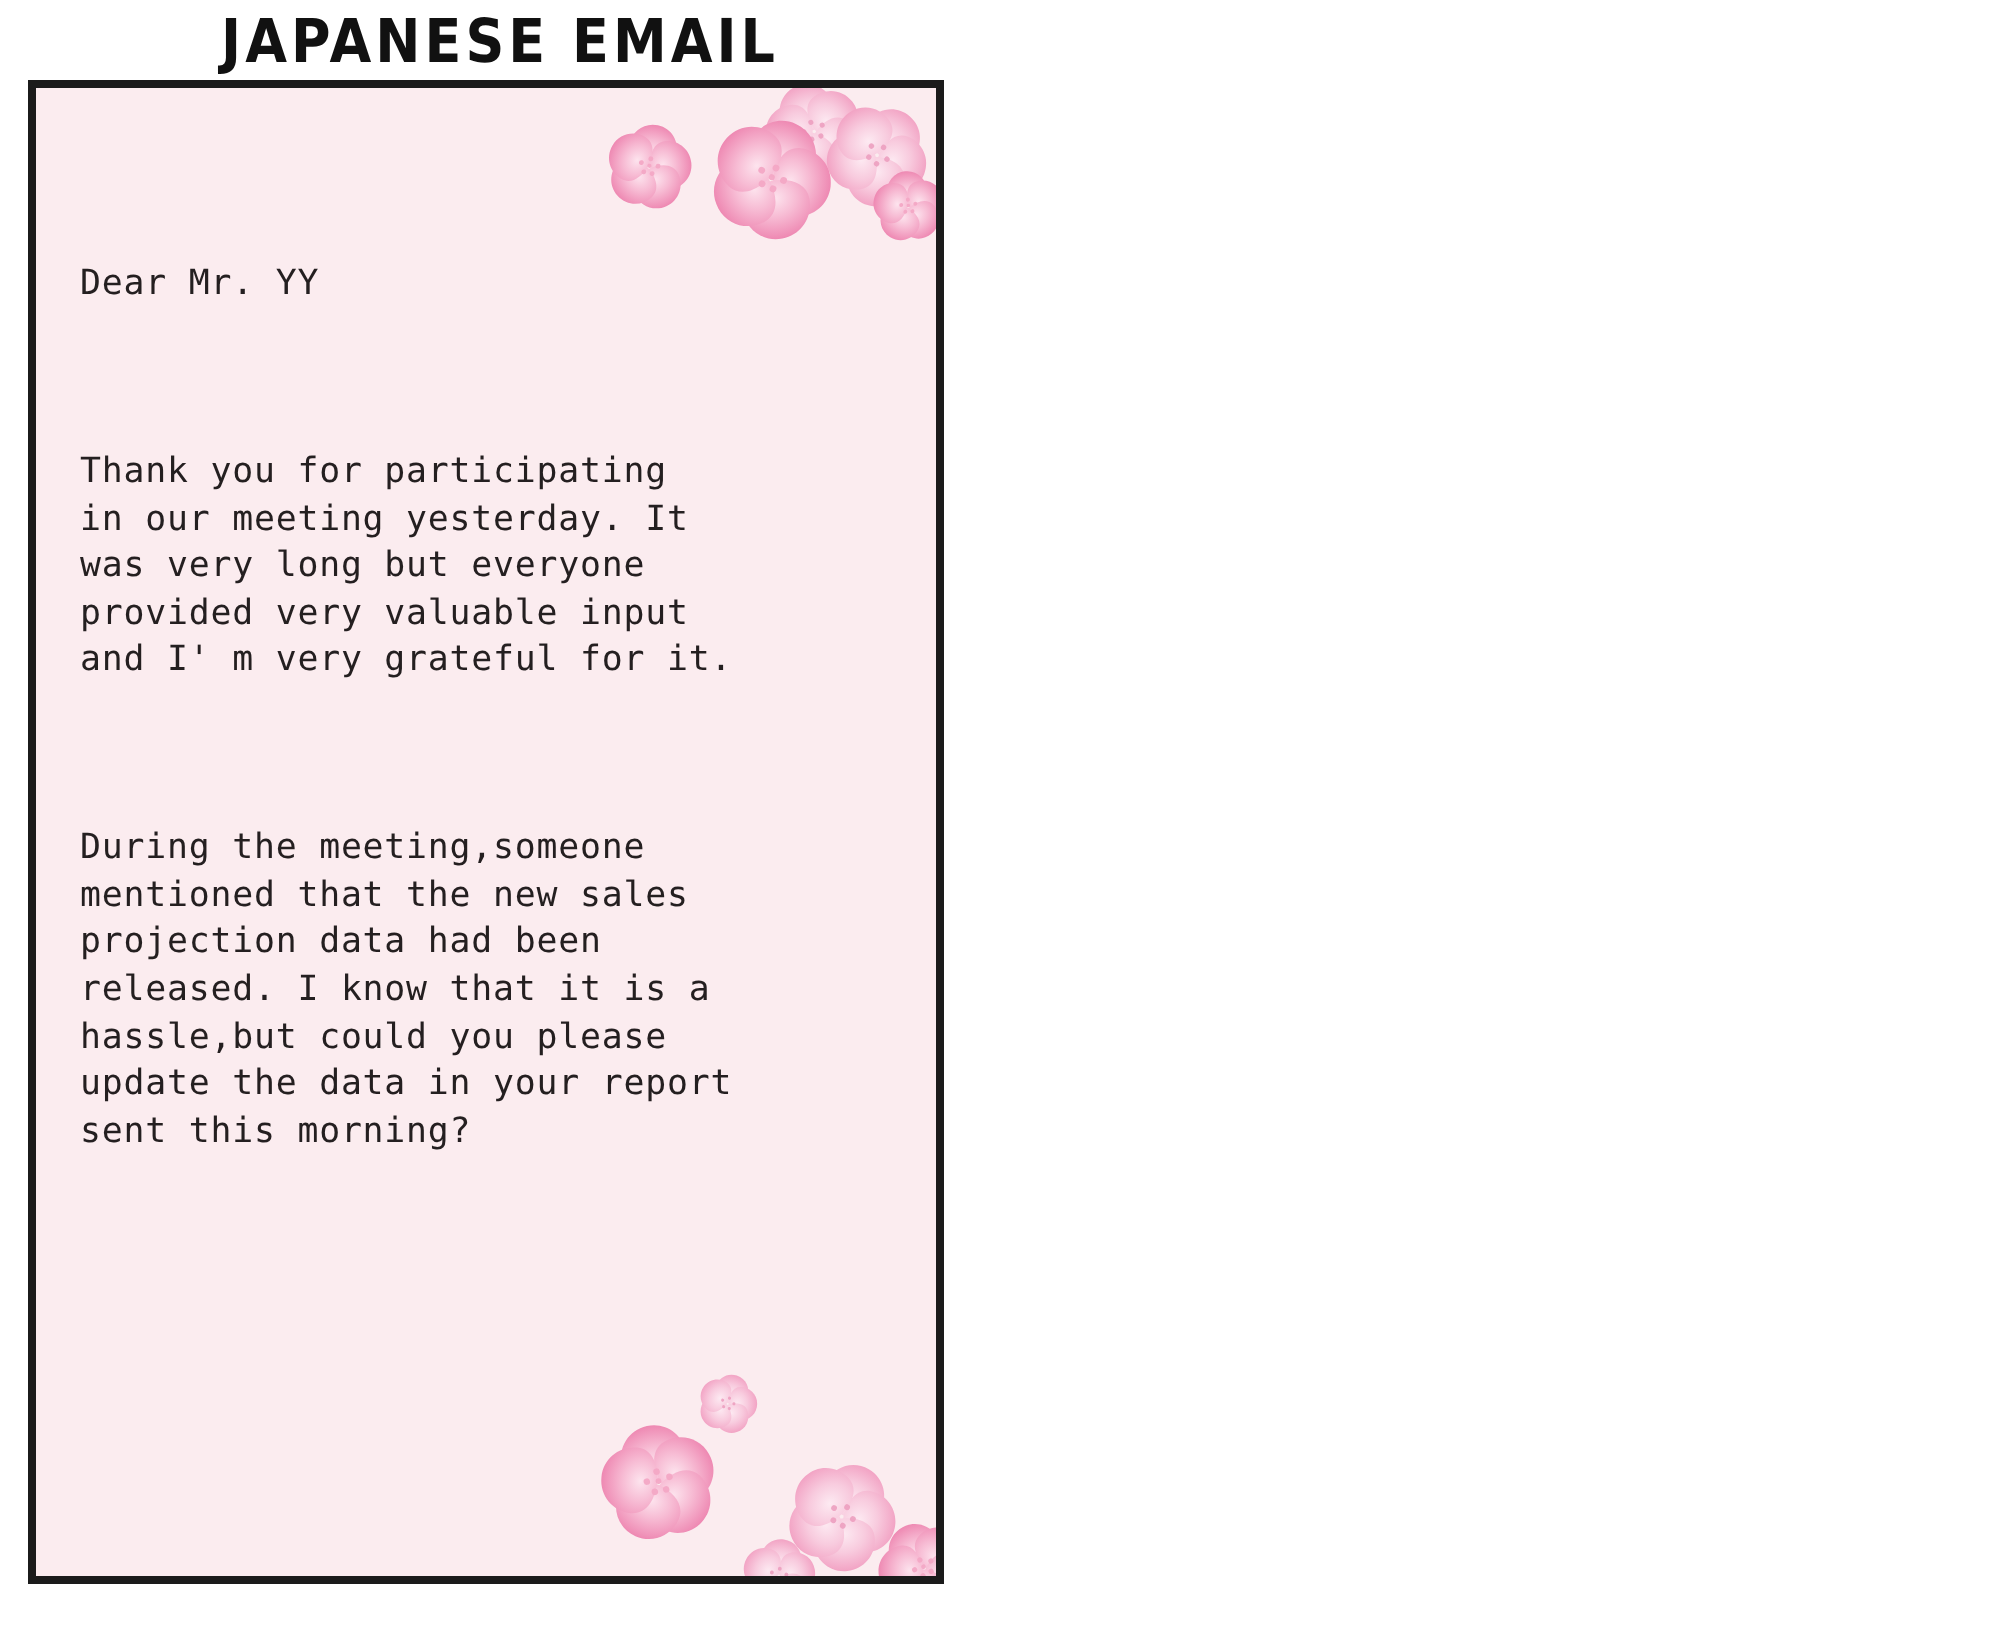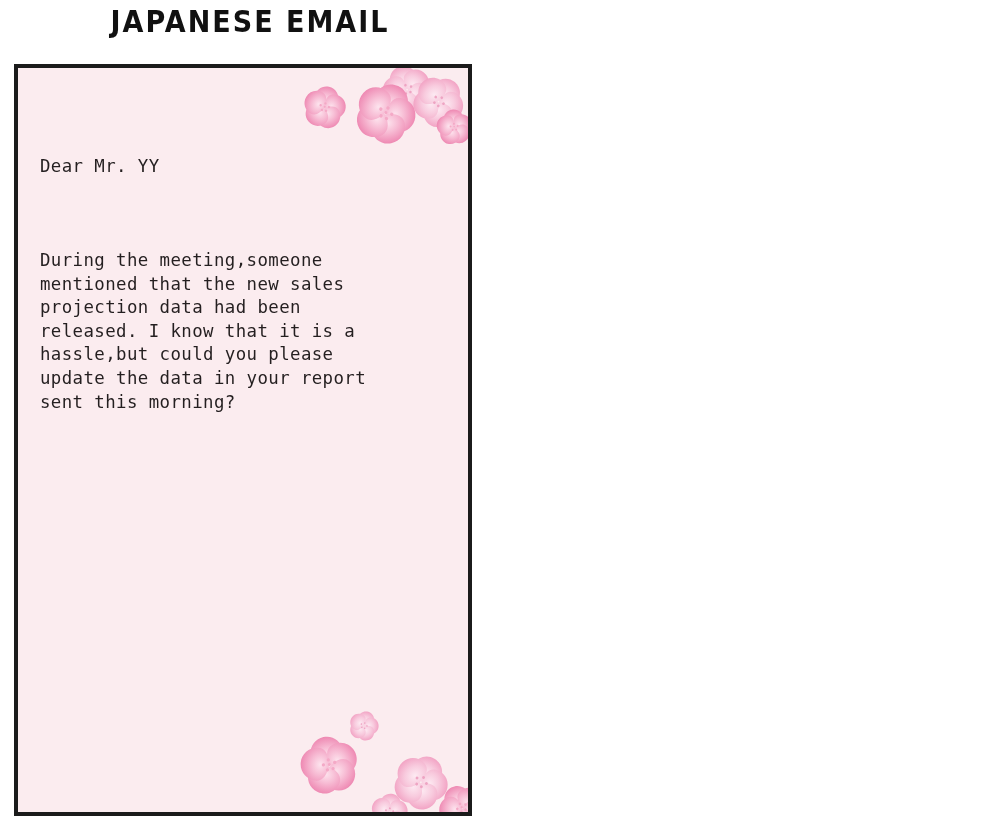--- a/index.html
+++ b/index.html
@@ -46,21 +46,21 @@
 
   .email-card {
     position: absolute;
     box-sizing: border-box;
     border: 4px solid #1b1b1b;
     overflow: hidden;
   }
 
   .card-japanese {
     left: 14px;
-    top: 64px;
+    top: 40px;
     width: 458px;
     height: 752px;
     background: #fbecef;
   }
 
   .letter-body {
     position: relative;
     z-index: 3;
     font-family: "DejaVu Sans Mono", monospace;
     color: #241f20;
@@ -159,20 +159,25 @@
           <use href="#flowerSoft" x="0" y="0" transform="translate(352,665) scale(0.50) rotate(18)"></use>
           <use href="#flower" x="0" y="0" transform="translate(317,705) scale(0.98) rotate(-12)"></use>
           <use href="#flowerSoft" x="0" y="0" transform="translate(410,722) scale(0.92) rotate(30)"></use>
           <use href="#flower" x="0" y="0" transform="translate(452,748) scale(0.78) rotate(-28)"></use>
           <use href="#flowerSoft" x="0" y="0" transform="translate(378,752) scale(0.62) rotate(8)"></use>
         </svg>
       </div>
 
       <div class="letter-body letter-jp">
         <p class="para">Dear Mr. YY</p>
+        <p class="para">Thank you for participating
+in our meeting yesterday. It
+was very long but everyone
+provided very valuable input
+and I' m very grateful for it.</p>
         <p class="para">During the meeting,someone
 mentioned that the new sales
 projection data had been
 released. I know that it is a
 hassle,but could you please
 update the data in your report
 sent this morning?</p>
         
         
       </div>

